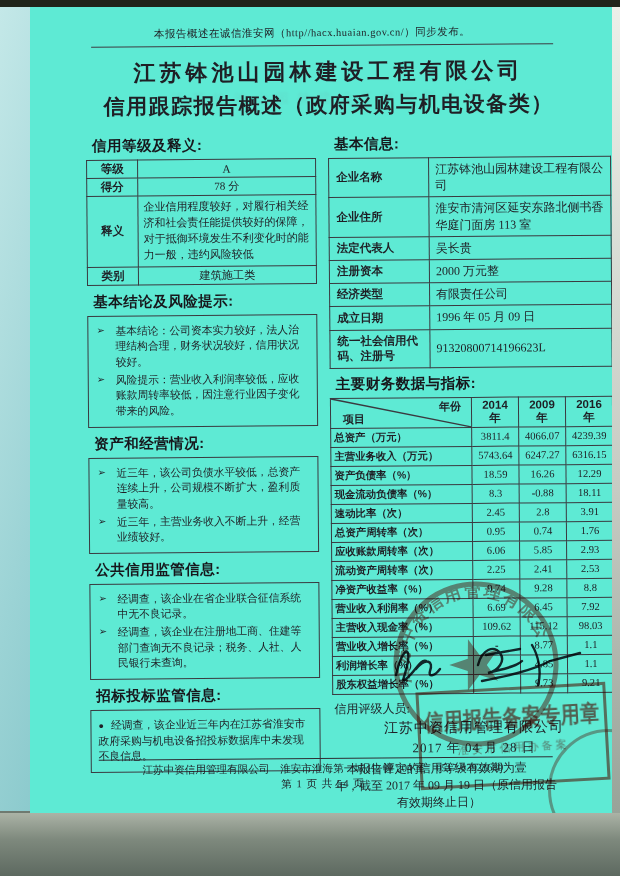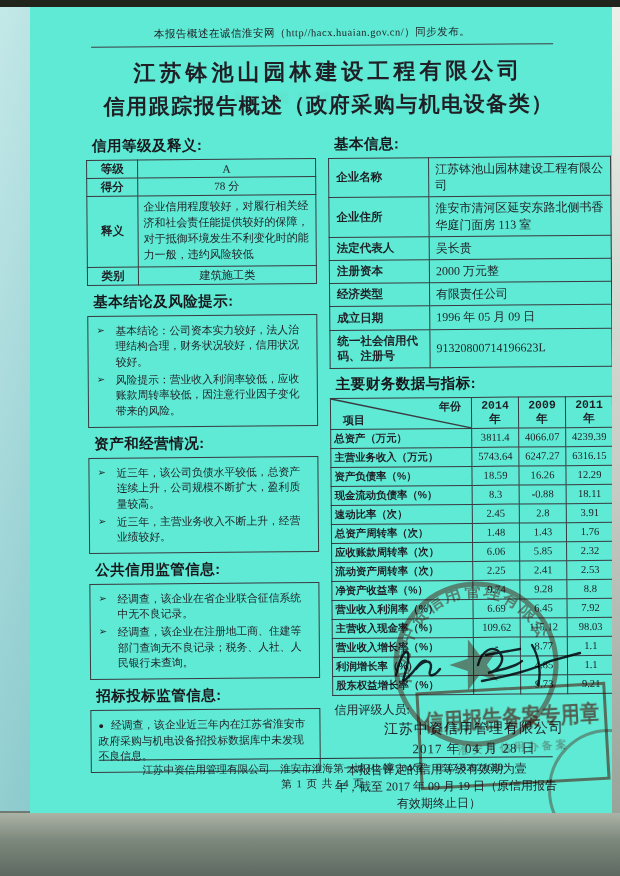--- a/index.html
+++ b/index.html
@@ -43,21 +43,21 @@
 
   .info{margin-bottom:6px;}
   .info .lbl{width:88px;font-size:11.5px;line-height:1.35;padding:3px 4px;text-align:left;padding-left:7px;}
   .info .val{font-size:12px;line-height:1.35;padding:3px 6px;}
 
   .fin{margin-bottom:6px;}
   .fin .fl{font-family:"Liberation Sans","DejaVu Sans",sans-serif;font-weight:bold;font-size:10.4px;
     padding:2px 3px;white-space:nowrap;}
   .fin .fv{font-size:10.6px;text-align:center;padding:2px 1px;}
   .finhead td{height:27px;}
-  .fin .yr{font-family:Liberation Mono, monospace;font-weight:bold;font-size:11.5px;text-align:center;}
+  .fin .yr{font-family:Liberation Sans, sans-serif;font-weight:bold;font-size:11.5px;text-align:center;}
   .diag{position:relative;width:132px;padding:0;}
   .diag svg{position:absolute;inset:0;width:100%;height:100%;}
   .dtop{position:absolute;top:1px;right:10px;font-size:11px;font-weight:bold;
     font-family:"Liberation Sans","DejaVu Sans",sans-serif;margin-left:20px;}
   .dbot{position:absolute;bottom:1px;left:12px;font-size:11px;font-weight:bold;
     font-family:"Liberation Sans","DejaVu Sans",sans-serif;}
 
   .signoff{margin-top:4px;}
   .rater{font-size:12px;margin-left:2px;}
   .company{text-align:center;font-size:14px;letter-spacing:1px;margin-top:2px;}
@@ -210,21 +210,21 @@
               <tr class="finhead">
             <td class="diag">
               <svg viewBox="0 0 100 100" preserveAspectRatio="none">
                 <line x1="0" y1="0" x2="100" y2="100" stroke="#3a3a40" stroke-width="1.4" vector-effect="non-scaling-stroke"></line>
               </svg>
               <span class="dtop">年份</span>
               <span class="dbot">项目</span>
             </td>
             <td class="yr">2014 年</td>
             <td class="yr">2009 年</td>
-            <td class="yr">2011 年</td>
+            <td class="yr">2016 年</td>
           </tr>
           <tr>
                 <td class="fl">总资产（万元）</td>
                 <td class="fv">3811.4</td>
                 <td class="fv">4066.07</td>
                 <td class="fv">4239.39</td>
               </tr>
           <tr>
                 <td class="fl">主营业务收入（万元）</td>
                 <td class="fv">5743.64</td>
@@ -244,29 +244,29 @@
                 <td class="fv">18.11</td>
               </tr>
           <tr>
                 <td class="fl">速动比率（次）</td>
                 <td class="fv">2.45</td>
                 <td class="fv">2.8</td>
                 <td class="fv">3.91</td>
               </tr>
           <tr>
                 <td class="fl">总资产周转率（次）</td>
-                <td class="fv">1.48</td>
-                <td class="fv">1.43</td>
+                <td class="fv">0.95</td>
+                <td class="fv">0.74</td>
                 <td class="fv">1.76</td>
               </tr>
           <tr>
                 <td class="fl">应收账款周转率（次）</td>
                 <td class="fv">6.06</td>
                 <td class="fv">5.85</td>
-                <td class="fv">2.32</td>
+                <td class="fv">2.93</td>
               </tr>
           <tr>
                 <td class="fl">流动资产周转率（次）</td>
                 <td class="fv">2.25</td>
                 <td class="fv">2.41</td>
                 <td class="fv">2.53</td>
               </tr>
           <tr>
                 <td class="fl">净资产收益率（%）</td>
                 <td class="fv">9.74</td>

